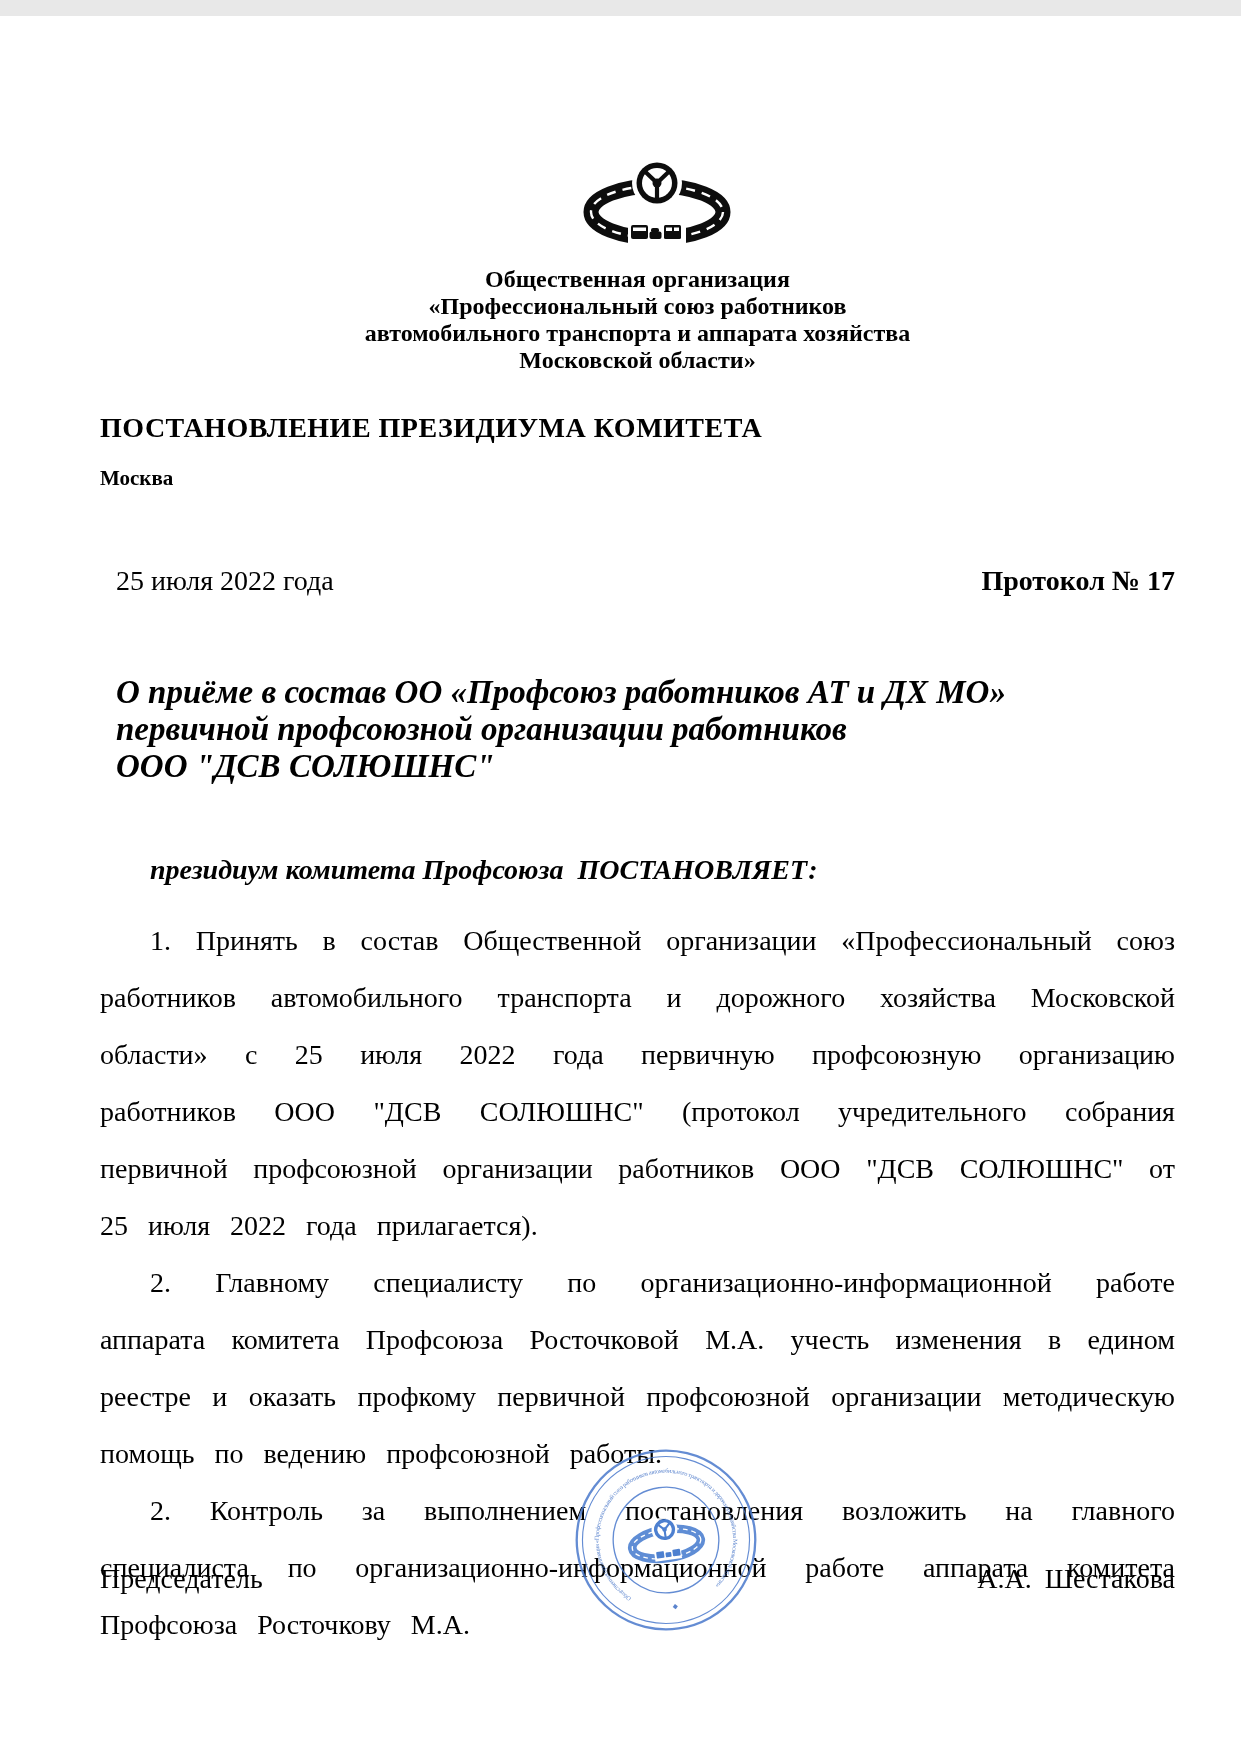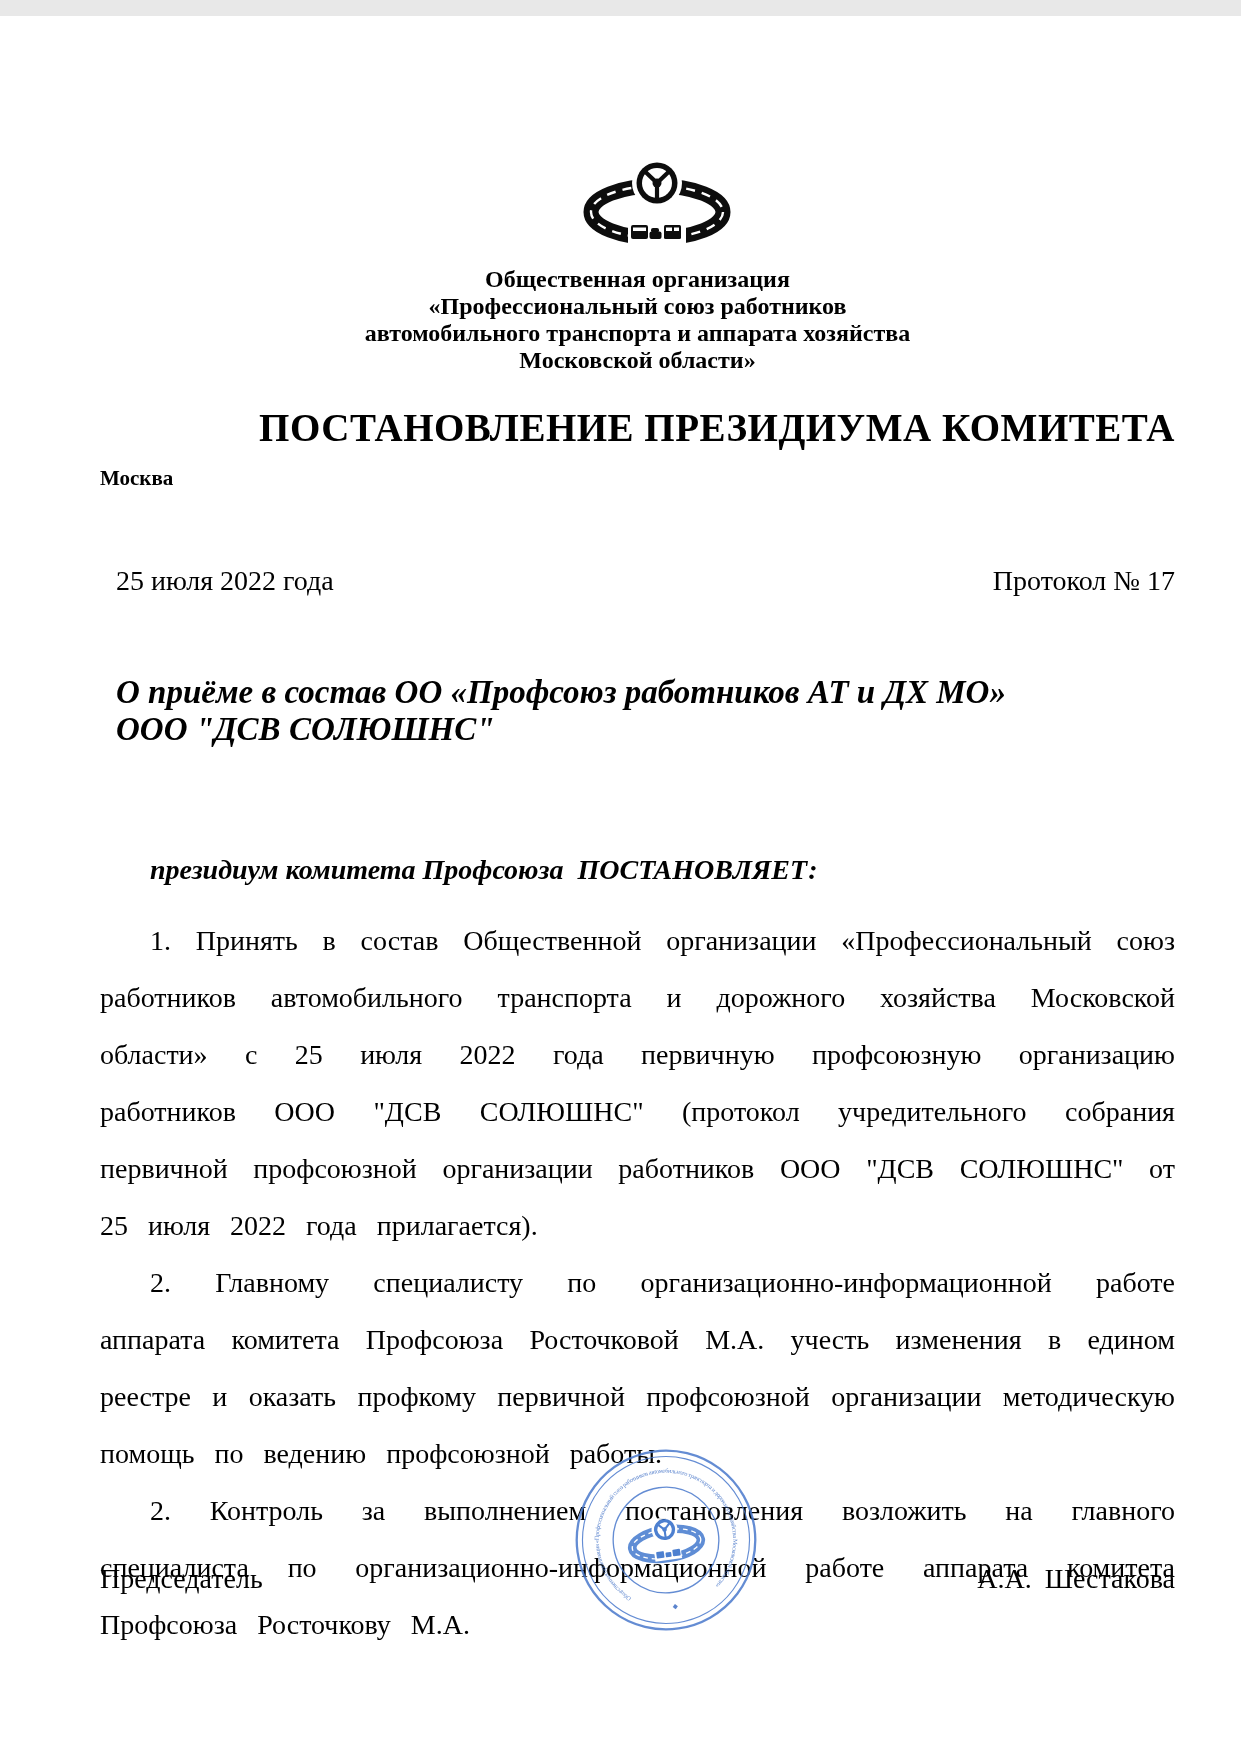--- a/index.html
+++ b/index.html
@@ -12,33 +12,33 @@
     color:#000;
     overflow:hidden;
   }
   .logo{position:absolute;left:582px;top:146px;width:150px;height:85px;}
   .org{
     position:absolute;left:100px;top:250px;width:1075px;
     text-align:center;font-weight:bold;font-size:24px;line-height:27px;
   }
   .title{
     position:absolute;left:100px;top:390px;width:1075px;
-    text-align:right;font-weight:bold;font-size:39px;line-height:44px;
+    text-align:left;font-weight:bold;font-size:28px;line-height:44px;
     letter-spacing:0.5px;
   }
   .city{
     position:absolute;left:100px;top:450px;width:1075px;
     text-align:left;font-weight:bold;font-size:21px;line-height:24px;
   }
   .meta{
     position:absolute;left:100px;top:548px;width:1075px;
     font-size:28px;line-height:34px;
   }
   .meta .date{float:left;padding-left:16px;}
-  .meta .protocol{float:right;}
+  .meta .protocol{float:right;font-weight:bold;}
   .subject{
     position:absolute;left:116px;top:658px;width:1075px;
     font-weight:bold;font-size:33px;line-height:37px;font-style:italic;
   }
   .intro{
     position:absolute;left:100px;top:834px;width:1075px;
     font-weight:bold;font-style:italic;font-size:28px;line-height:40px;
     text-indent:50px;white-space:pre-wrap;
   }
   .body{
@@ -97,20 +97,21 @@
 
   <div class="city">Москва</div>
 
   <div class="meta">
     <span class="date">25 июля 2022 года</span>
     <span class="protocol">Протокол № 17</span>
   </div>
 
   <div class="subject">
     <div>О приёме в состав ОО «Профсоюз работников АТ и ДХ МО»</div>
+    <div>первичной профсоюзной организации работников</div>
     <div>ООО "ДСВ СОЛЮШНС"</div>
   </div>
 
   <div class="intro">президиум комитета Профсоюза  ПОСТАНОВЛЯЕТ:</div>
 
   <div class="body">
     <p>1. Принять в состав Общественной организации «Профессиональный союз работников автомобильного транспорта и дорожного хозяйства Московской области» с 25 июля 2022 года первичную профсоюзную организацию работников ООО "ДСВ СОЛЮШНС" (протокол учредительного собрания первичной профсоюзной организации работников ООО "ДСВ СОЛЮШНС" от 25 июля 2022 года прилагается).</p>
     <p>2. Главному специалисту по организационно-информационной работе аппарата комитета Профсоюза Росточковой М.А. учесть изменения в едином реестре и оказать профкому первичной профсоюзной организации методическую помощь по ведению профсоюзной работы.</p>
     <p>2. Контроль за выполнением постановления возложить на главного специалиста по организационно-информационной работе аппарата комитета Профсоюза Росточкову М.А.</p>
   </div>

